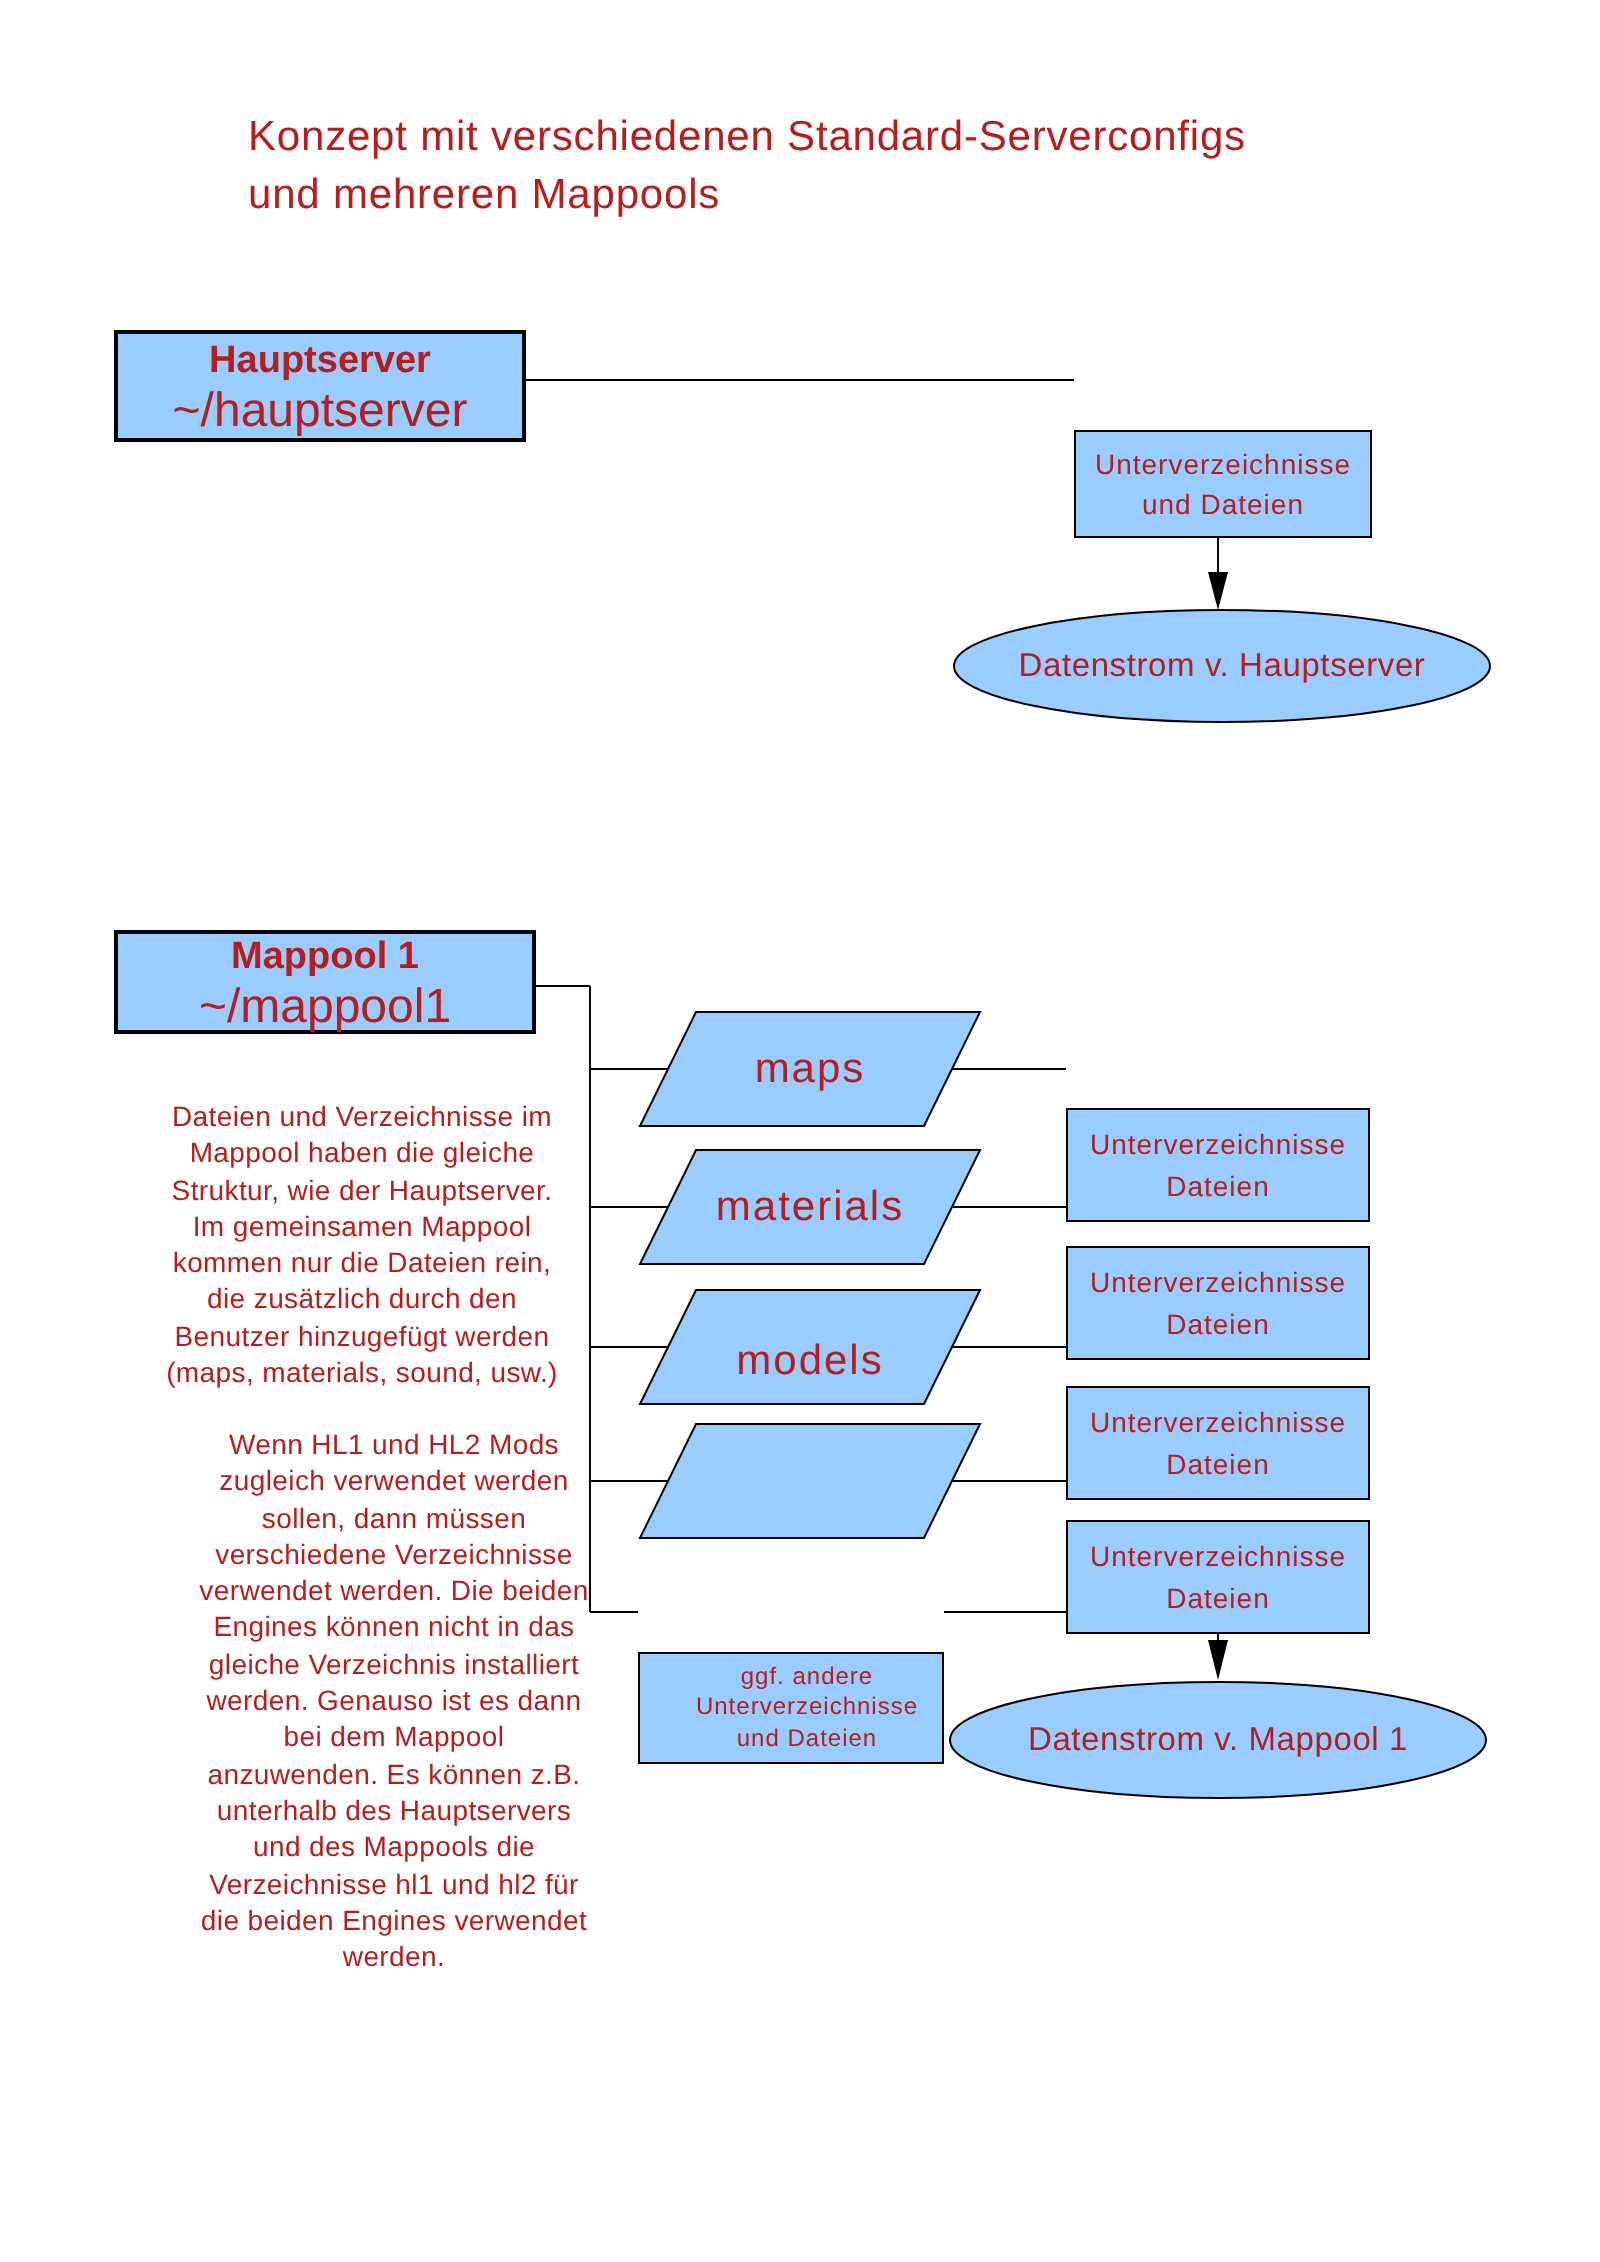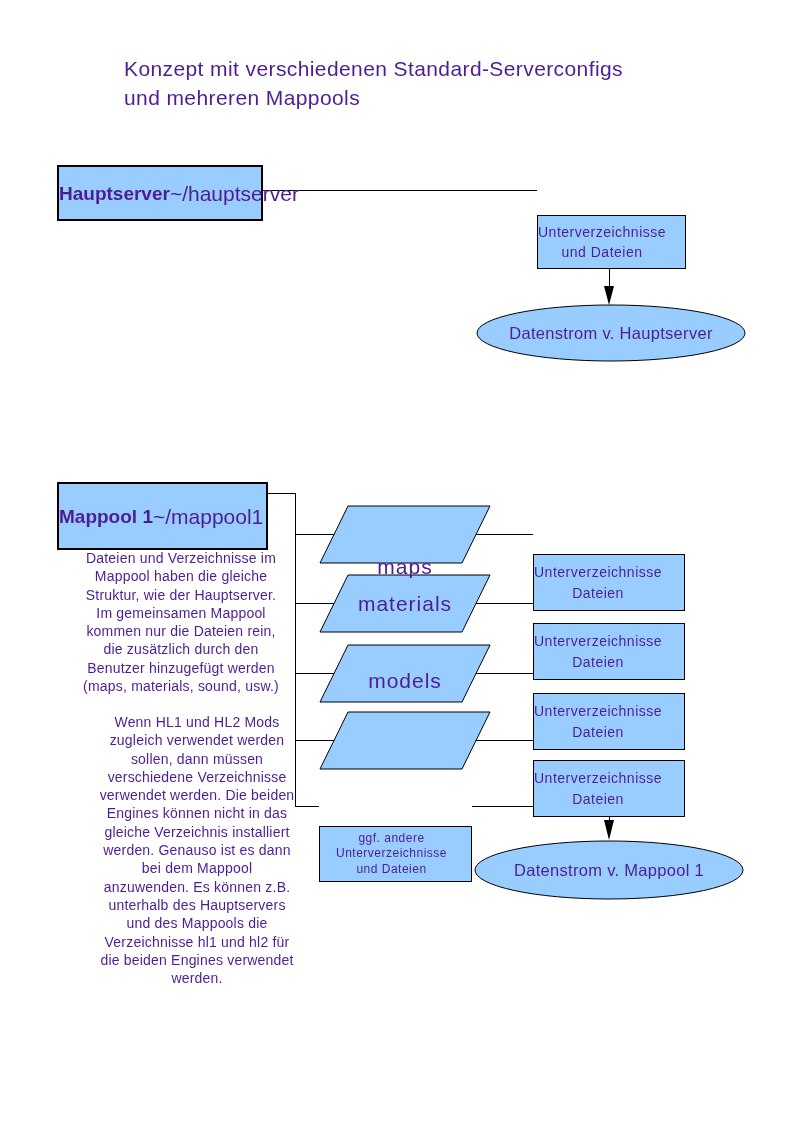--- a/index.html
+++ b/index.html
@@ -1,36 +1,36 @@
 <!DOCTYPE html>
 <html style="--shape-fill: #99CCFF;"><head>
 <meta charset="utf-8">
 <style>
   html,body { margin:0; padding:0; background:#fff; }
   .canvas {
     position:relative; width:800px; height:1131px; background:#ffffff;
-    font-family:"Liberation Sans", sans-serif; color:#4c1d95; overflow:hidden;
+    font-family:"Liberation Sans", sans-serif; color:#b91c1c; overflow:hidden;
   }
   .abs { position:absolute; }
   .svg-layer { position:absolute; left:0; top:0; width:800px; height:1131px; }
   .cline { stroke:#000; stroke-width:1; shape-rendering:crispEdges; }
   .shape { fill:var(--shape-fill,#99ccff); stroke:#000; stroke-width:1; }
   .arrowhead { fill:#000; stroke:none; }
   .box {
     background:var(--shape-fill,#99ccff); border:2px solid #000;
-    display:flex; flex-direction:row; align-items:center; justify-content:flex-start;
+    display:flex; flex-direction:column; align-items:center; justify-content:center;
     box-sizing:border-box; text-align:center;
   }
   .box--thin { border-width:1px; }
   .pre { white-space:pre-line;margin-top:48px; }
   .title {
     font-size:21px; line-height:28.5px; letter-spacing:0.4px; white-space:pre-line;
   }
   .bigbox-name { font-weight:bold; font-size:19px; line-height:25px; }
-  .bigbox-path { font-size:21px; line-height:25px; }
+  .bigbox-path { font-size:24px; line-height:25px; }
   .subdir-text { font-size:14px; line-height:20.5px; letter-spacing:0.5px; }
   .other-text  { font-size:12px; line-height:15.5px; letter-spacing:0.5px; }
   .folder-label {
     display:flex; align-items:center; justify-content:center;
     font-size:21px; letter-spacing:1px;
   }
   .ellipse-label {
     display:flex; align-items:center; justify-content:center;
     font-size:16.5px; letter-spacing:0.3px; 
   }
@@ -85,26 +85,26 @@
   <div class="abs box" style="left:57px; top:165px; width:206px; height:56px;">
     <div class="bigbox-name">Hauptserver</div>
     <div class="bigbox-path">~/hauptserver</div>
   </div>
 
   <div class="abs box box--thin subdir-text pre" style="left:537px; top:167px; width:149px; height:54px;">Unterverzeichnisse
 und Dateien</div>
 
   <div class="abs ellipse-label" style="left:477px; top:305px; width:268px; height:56px;">Datenstrom v. Hauptserver</div>
 
-  <div class="abs box" style="left:57px; top:482px; width:211px; height:68px;">
+  <div class="abs box" style="left:57px; top:465px; width:211px; height:52px;">
     <div class="bigbox-name">Mappool 1</div>
     <div class="bigbox-path">~/mappool1</div>
   </div>
 
-  <div class="abs folder-label" style="left:330px; top:506px; width:150px; height:57px;margin-top:32px;">maps</div>
+  <div class="abs folder-label" style="left:330px; top:506px; width:150px; height:57px;">maps</div>
   <div class="abs folder-label" style="left:330px; top:575px; width:150px; height:57px;">materials</div>
   <div class="abs folder-label" style="left:330px; top:649px; width:150px; height:64px;">models</div>
 
   <div class="abs box box--thin subdir-text pre" style="left:533px; top:506px; width:152px; height:57px;">Unterverzeichnisse
 Dateien</div>
   <div class="abs box box--thin subdir-text pre" style="left:533px; top:575px; width:152px; height:57px;">Unterverzeichnisse
 Dateien</div>
   <div class="abs box box--thin subdir-text pre" style="left:533px; top:645px; width:152px; height:57px;">Unterverzeichnisse
 Dateien</div>
   <div class="abs box box--thin subdir-text pre" style="left:533px; top:712px; width:152px; height:57px;">Unterverzeichnisse

